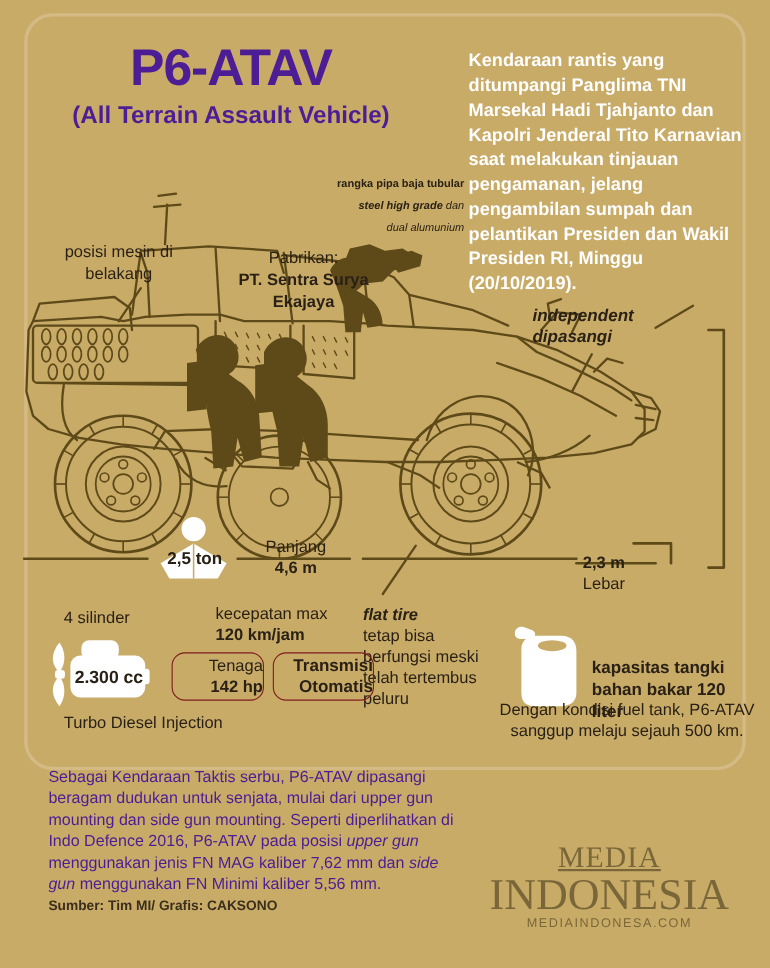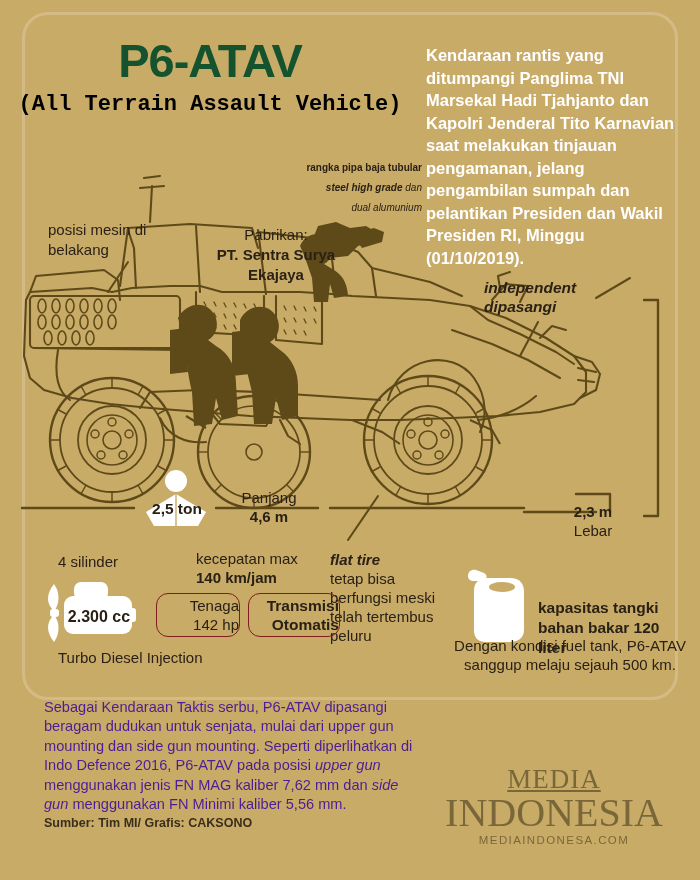--- a/index.html
+++ b/index.html
@@ -16,84 +16,83 @@
   .panel-outline{
     position:absolute; left:22px; top:12px; width:656px; height:688px;
     border:3px solid #d4bb86; border-radius:26px;
     pointer-events:none;
   }
 
   
   .title{
     position:absolute; left:0; top:36px; width:420px;
     text-align:center;
-    font-size:47px; font-weight:bold; color:#14532d;
+    font-size:47px; font-weight:bold; color:#4c1d95;
     letter-spacing:-1px; line-height:50px;
   }
   .subtitle{
     position:absolute; left:0; top:92px; width:420px;
     text-align:center;
-    font-size:22px; font-weight:bold; color:#000000;
+    font-size:22px; font-weight:bold; color:#4c1d95;
     line-height:26px;
-    font-family:Liberation Mono, monospace;
   }
   .lede{
     position:absolute; left:426px; top:44px; width:250px;
     font-size:16.5px; font-weight:bold; color:#ffffff;
     line-height:22.5px;
   }
 
   
   .callout{ position:absolute; color:#2a2116; }
 
   #co-frame{ left:206px; top:158px; width:216px; text-align:right;
              font-size:10px; line-height:20px; }
   #co-frame .l1{ font-weight:bold; }
   #co-frame .l2{ font-style:italic; }
   #co-frame .l2 b{ font-style:italic; font-weight:bold; }
 
-  #co-engine{ left:48px; top:220px; width:120px; text-align:left;
+  #co-engine{ left:48px; top:220px; width:120px; text-align:center;
               font-size:15px; line-height:20px; }
 
   #co-maker{ left:196px; top:225px; width:160px; text-align:center;
              font-size:15px; line-height:20px; }
   #co-maker .m2{ font-weight:bold; }
 
   #co-susp{ left:484px; top:278px; width:140px; text-align:left;
             font-size:15.5px; line-height:19px; font-weight:bold; font-style:italic; }
 
   #co-tinggi{ left:600px; top:360px; width:76px; text-align:center;
               font-size:15px; line-height:19px; }
   #co-tinggi .t2{ font-weight:bold; }
 
   #co-panjang{ left:214px; top:488px; width:110px; text-align:center;
                font-size:15px; line-height:19px; }
   #co-panjang .p2{ font-weight:bold; }
 
-  #co-lebar{ left:548px; top:502px; width:90px; text-align:center;
+  #co-lebar{ left:504px; top:502px; width:90px; text-align:center;
              font-size:15px; line-height:19px; }
   #co-lebar .l1{ font-weight:bold; }
 
   #co-flat{ left:330px; top:550px; width:130px; font-size:15px; line-height:19px; }
   #co-flat .f1{ font-weight:bold; font-style:italic; }
 
   
   #sp-cyl{ left:58px; top:553px; font-size:15px; }
   #sp-turbo{ left:58px; top:648px; font-size:15px; line-height:19px; }
   #sp-speed{ left:196px; top:549px; width:150px; font-size:15px; line-height:19px; }
   #sp-speed .s2{ font-weight:bold; }
 
   .engine-icon{ position:absolute; left:44px; top:578px; width:108px; height:70px; }
   .pill{
     position:absolute; border:1px solid #7f1d1d; border-radius:12px;
     text-align:right; color:#2a2116; background:transparent;
   }
   #pill-power{ left:156px; top:593px; width:84px; height:44px;
                font-size:15px; line-height:19px; padding-top:2px; }
-  #pill-power .pw2{ font-weight:normal;margin-left:16px; }
+  #pill-power .pw2{ font-weight:bold;margin-left:16px; }
   #pill-trans{ left:248px; top:593px; width:92px; height:44px;
                font-size:15.5px; line-height:19px; font-weight:bold; padding-top:2px; }
 
   .cc-badge{
     position:absolute; left:60px; top:608px; width:78px; height:24px;
     font-size:16px; font-weight:bold; color:#2a2116; text-align:center;
   }
 
   .jerrycan{ position:absolute; left:466px; top:568px; width:62px; height:76px; }
   #fuel-head{ left:538px; top:578px; width:150px; font-size:15.5px;
@@ -342,21 +341,21 @@
 
     <g stroke="#5e4a19" fill="none" stroke-width="2.1">
       <path d="M352 420 L382 432 L400 444"></path>
       <path d="M470 420 L492 430 L500 444"></path>
       <path d="M186 416 L206 428"></path>
     </g>
   </svg>
 
   <div class="title">P6-ATAV</div>
   <div class="subtitle">(All Terrain Assault Vehicle)</div>
-  <div class="lede">Kendaraan rantis yang ditumpangi Panglima TNI Marsekal Hadi Tjahjanto dan Kapolri Jenderal Tito Karnavian saat melakukan tinjauan pengamanan, jelang pengambilan sumpah dan pelantikan Presiden dan Wakil Presiden RI, Minggu (01/10/2019).</div>
+  <div class="lede">Kendaraan rantis yang ditumpangi Panglima TNI Marsekal Hadi Tjahjanto dan Kapolri Jenderal Tito Karnavian saat melakukan tinjauan pengamanan, jelang pengambilan sumpah dan pelantikan Presiden dan Wakil Presiden RI, Minggu (20/10/2019).</div>
 
   <div class="callout" id="co-frame">
     <div class="l1">rangka pipa baja tubular</div>
     <div class="l2"><b>steel high grade</b><span> dan</span></div>
     <div class="l2">dual alumunium</div>
   </div>
 
   <div class="callout" id="co-engine">posisi mesin di belakang</div>
 
   <div class="callout" id="co-maker">
@@ -408,21 +407,21 @@
     <div class="pw1">Tenaga</div>
     <div class="pw2">142 hp</div>
   </div>
   <div class="pill" id="pill-trans">
     <div>Transmisi</div>
     <div>Otomatis</div>
   </div>
 
   <div class="callout" id="sp-speed">
     <div class="s1">kecepatan max</div>
-    <div class="s2">140 km/jam</div>
+    <div class="s2">120 km/jam</div>
   </div>
 
   <svg class="jerrycan" viewBox="0 0 62 76">
     <path d="M8 22 C 8 14, 14 10, 22 10 L 44 10 C 54 10, 58 16, 58 24
              L 58 62 C 58 70, 52 74, 44 74 L 20 74 C 12 74, 8 70, 8 62 Z" fill="#ffffff"></path>
     <path d="M2 8 C 2 3, 6 1, 10 2 L 18 5 C 22 7, 21 12, 17 13 L 8 13 C 4 13, 2 11, 2 8 Z" fill="#ffffff"></path>
     <ellipse cx="36" cy="19" rx="13" ry="5" fill="#c9ab68"></ellipse>
   </svg>
   <div class="callout" id="fuel-head">kapasitas tangki bahan bakar 120 liter</div>
   <div class="callout" id="fuel-sub">Dengan kondisi fuel tank, P6-ATAV sanggup melaju sejauh 500 km.</div>

